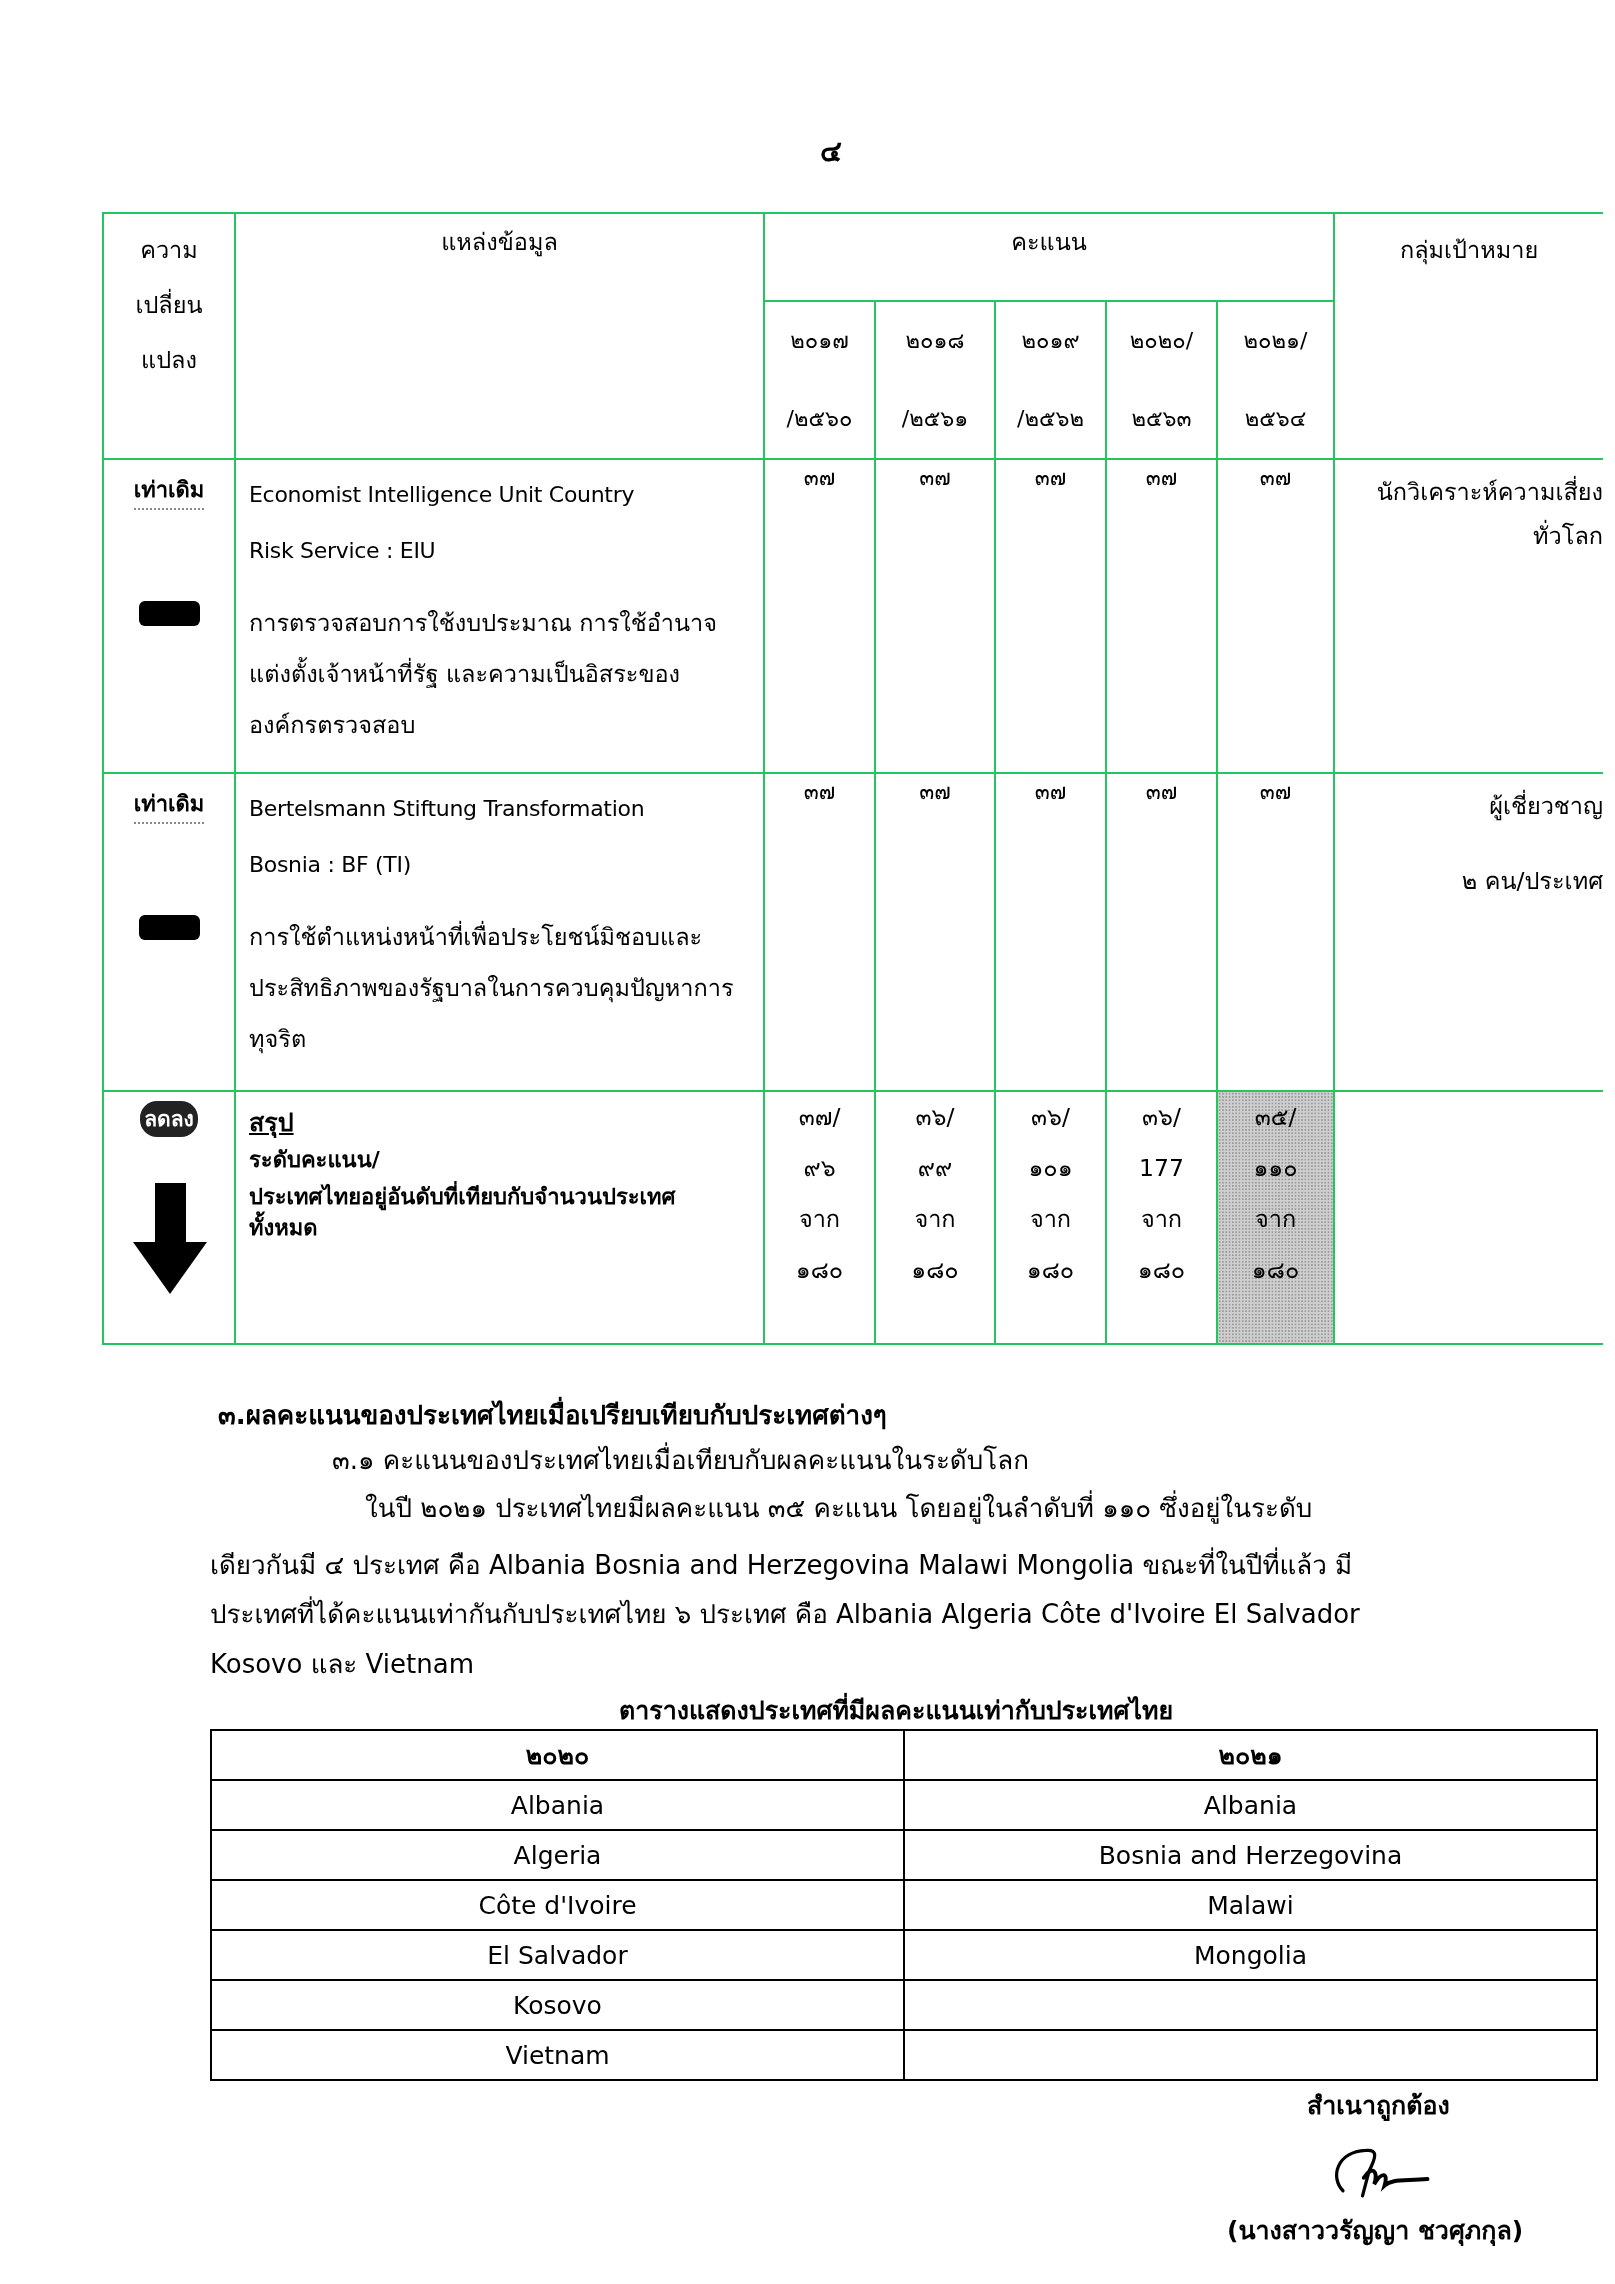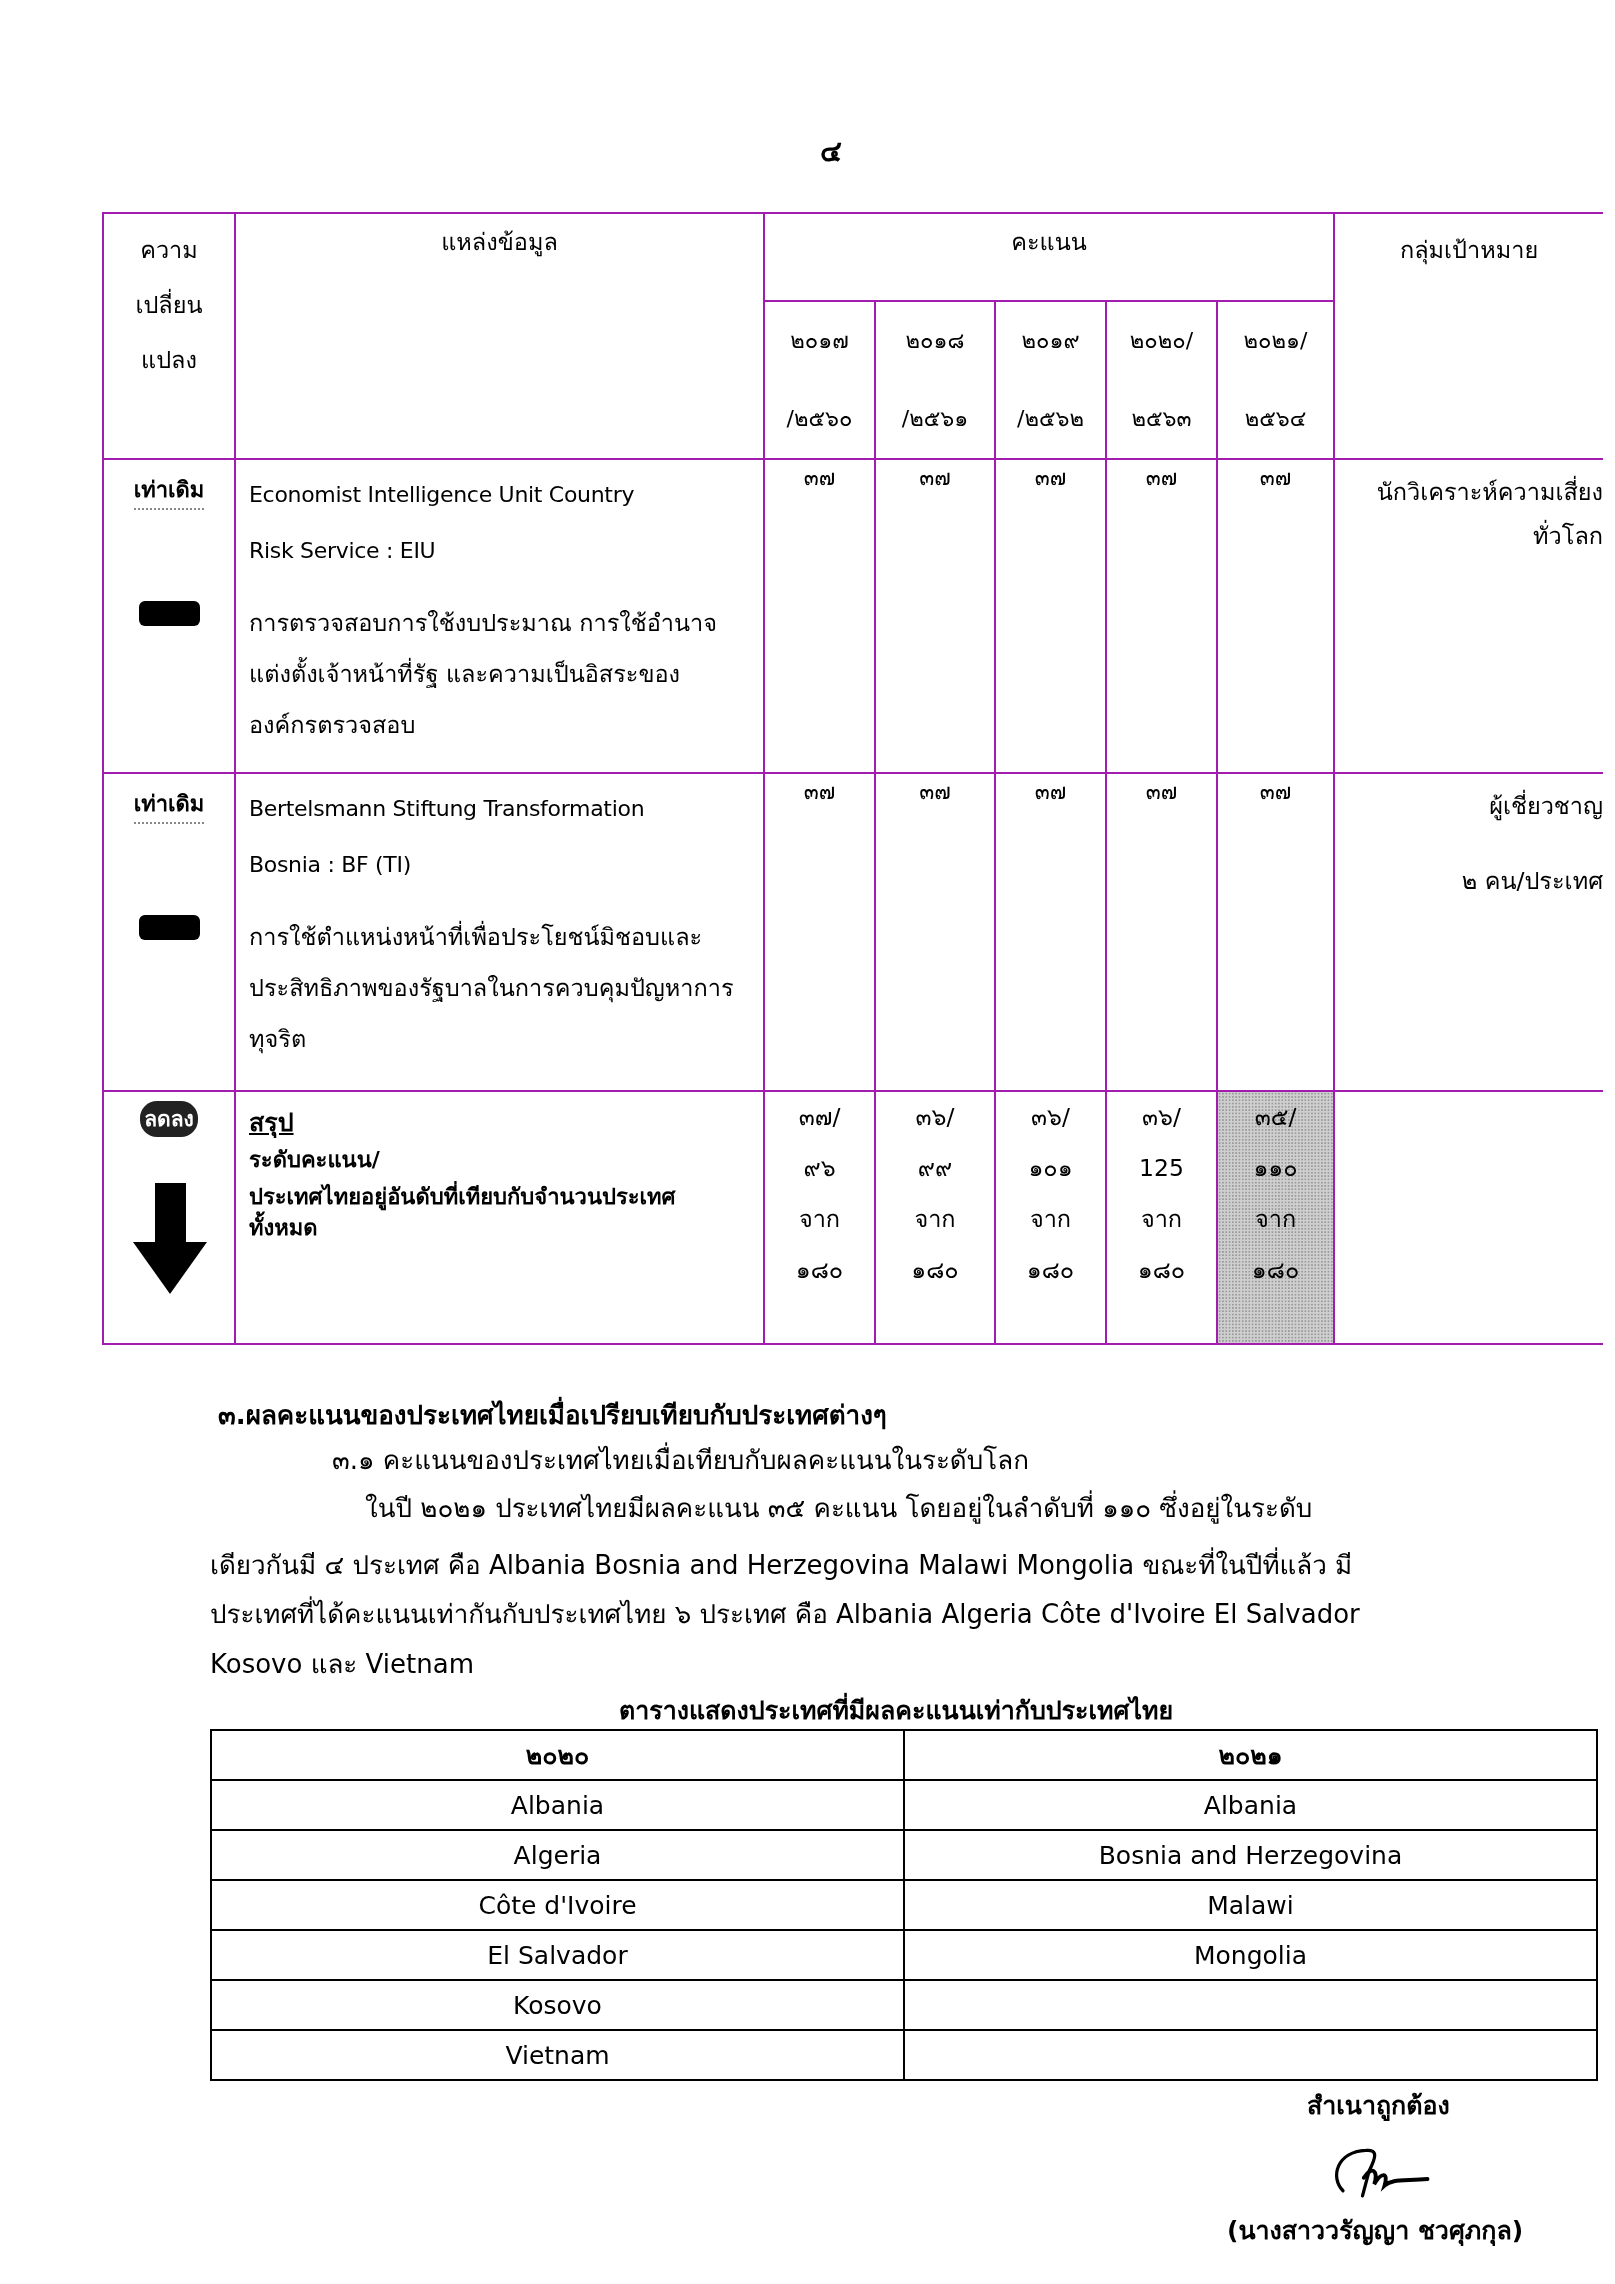--- a/index.html
+++ b/index.html
@@ -10,21 +10,21 @@
   }
   .page-num {
     position: absolute; left: 820px; top: 128px; font-size: 29px; font-weight: bold;
   }
   
   .score-table {
     position: absolute; left: 102px; top: 212px; width: 1499px;
     border-collapse: collapse; table-layout: fixed;
   }
   .score-table td, .score-table th {
-    border: 2px solid #a21caf; vertical-align: top; padding: 0;
+    border: 2px solid #22c55e; vertical-align: top; padding: 0;
     font-weight: normal;
   }
   .score-table .no-right { border-right: none; }
   .hdr { font-weight: bold; font-size: 23.5px; text-align: center; }
   .hdr-change { padding-top: 9px !important; line-height: 55px; font-weight: bold; font-size: 23.5px; text-align: center;}
   .hdr-source { padding-top: 9px !important; }
   .hdr-score { height: 77px; padding-top: 9px !important; }
   .year-cell { text-align: center; font-weight: bold; font-size: 22px; height: 149px; }
   .year-cell div { height: 78px; line-height: 78px; }
   .row-src { height: 314px; }
@@ -214,21 +214,21 @@
       <div>๑๘๐</div>
     </td>
     <td class="sum-score">
       <div>๓๖/</div>
       <div>๑๐๑</div>
       <div>จาก</div>
       <div>๑๘๐</div>
     </td>
     <td class="sum-score">
       <div>๓๖/</div>
-      <div>125</div>
+      <div>177</div>
       <div>จาก</div>
       <div>๑๘๐</div>
     </td>
     <td class="sum-score shaded">
       <div>๓๕/</div>
       <div>๑๑๐</div>
       <div>จาก</div>
       <div>๑๘๐</div>
     </td>
     <td class="no-right"></td>

